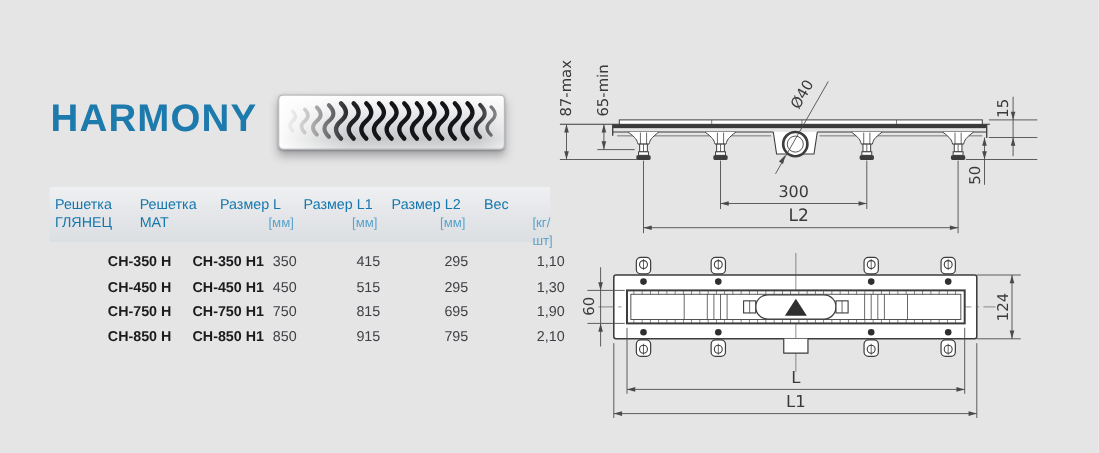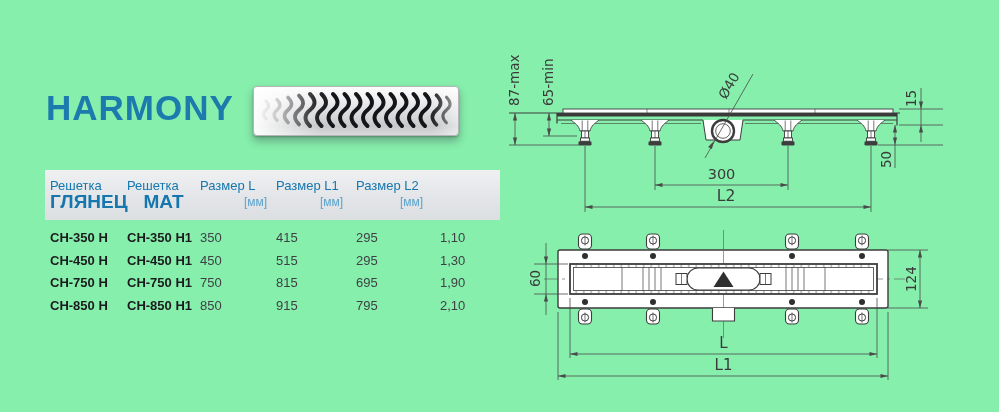--- a/index.html
+++ b/index.html
@@ -1,41 +1,41 @@
 <!DOCTYPE html>
 <html><head>
 <meta charset="utf-8">
 <style>
   html,body{margin:0;padding:0;background:#fff;}
-  #page{position:relative;width:999px;height:412px;background:#86efac;overflow:hidden;
+  #page{position:relative;width:999px;height:412px;background:#e5e5e5;overflow:hidden;
         font-family:"Liberation Sans","DejaVu Sans",sans-serif;}
 
   
   #title{position:absolute;left:46px;top:88px;font-size:35px;font-weight:700;
          letter-spacing:1px;color:#1d7aad;}
 
   
   #grate{position:absolute;left:253px;top:86px;width:204px;height:48px;border-radius:4px;
          background:linear-gradient(180deg,#fdfdfd 0%,#ececee 30%,#c7c8ca 82%,#d9dadb 100%);
          box-shadow:0 5px 9px rgba(55,55,65,.38),0 1px 2px rgba(0,0,0,.25);
          border:1px solid #b4b5b7;}
   #grate .sheen{position:absolute;inset:0;border-radius:4px;
          background:linear-gradient(90deg,rgba(255,255,255,.95),rgba(255,255,255,0) 32%,rgba(255,255,255,0) 88%,rgba(255,255,255,.5));}
 
   
   #thead{position:absolute;left:45px;top:170px;width:455px;height:50px;
          background:linear-gradient(180deg,#eef0f2 0%,#e3e5e8 55%,#dcdfe2 100%);
          display:grid;grid-template-columns:77px 73px 76px 80px 84px 1fr;
          padding:8px 0 0 5px;box-sizing:border-box;}
   #thead .h1{font-size:13px;font-weight:400;color:#1577ad;line-height:16px;}
-  #thead .h2{font-size:19px;font-weight:700;color:#1577ad;line-height:16px;text-align:center;}
+  #thead .h2{font-size:13px;font-weight:400;color:#1577ad;line-height:16px;}
   #thead .unit{font-size:12px;font-weight:400;color:#5ba3cc;line-height:17px;padding-left:44px;}
   #tbody{position:absolute;left:45px;top:226px;width:455px;}
   .trow{display:grid;grid-template-columns:77px 73px 76px 80px 84px 1fr;
-        padding-left:5px;height:22.8px;align-items:center;}
+        padding-left:5px;height:22.8px;align-items:center;margin-left:48px;}
   .trow .model{font-size:13px;font-weight:700;color:#1b1b1e;}
   .trow .val{font-size:13px;color:#3f3f45;}
 
   
   #sideview{position:absolute;left:497px;top:28px;width:500px;height:190px;}
   #topview{position:absolute;left:520px;top:228px;width:475px;height:180px;}
   svg text{font-family:"DejaVu Sans",sans-serif;fill:#3a3a3a;}
   .obj{stroke:#3d3d3d;fill:none;}
   .dim{stroke:#4a4a4a;stroke-width:.8;fill:none;}
   .arr{fill:#4a4a4a;stroke:none;}
@@ -85,20 +85,24 @@
         <div class="h1">Размер L</div>
         <div class="unit">[мм]</div>
       </div>
     <div>
         <div class="h1">Размер L1</div>
         <div class="unit">[мм]</div>
       </div>
     <div>
         <div class="h1">Размер L2</div>
         <div class="unit">[мм]</div>
+      </div>
+    <div>
+        <div class="h1">Вес</div>
+        <div class="unit">[кг/шт]</div>
       </div>
   </div>
 
   <div id="tbody">
     <div class="trow">
       <span class="model">CH-350 H</span>
       <span class="model">CH-350 H1</span>
       <span class="val">350</span>
       <span class="val">415</span>
       <span class="val">295</span>

